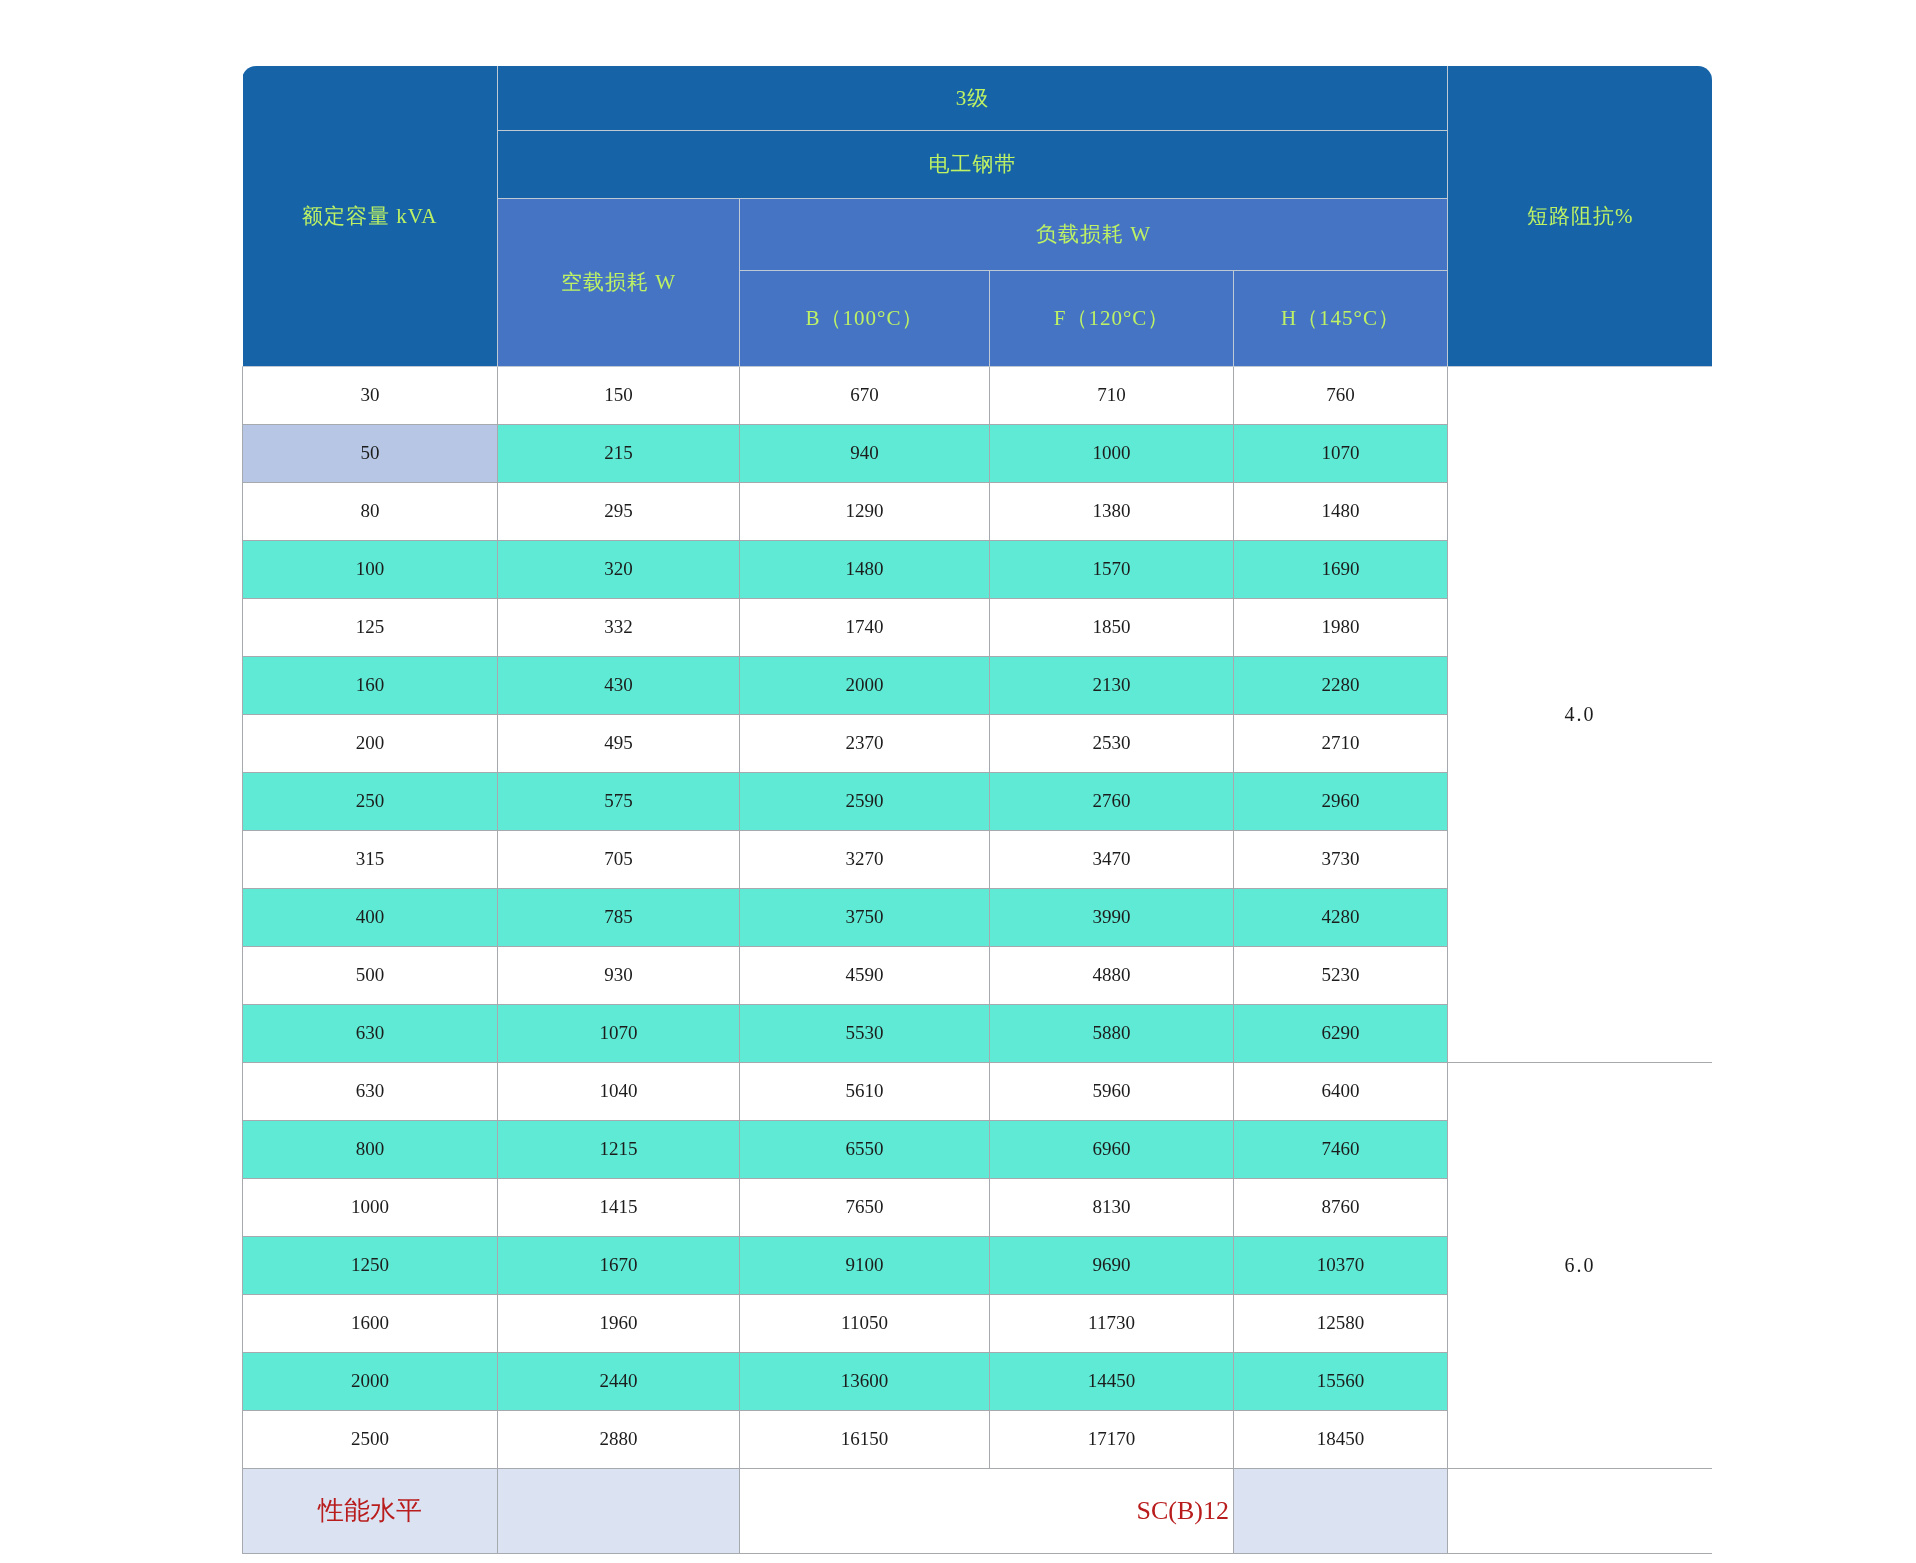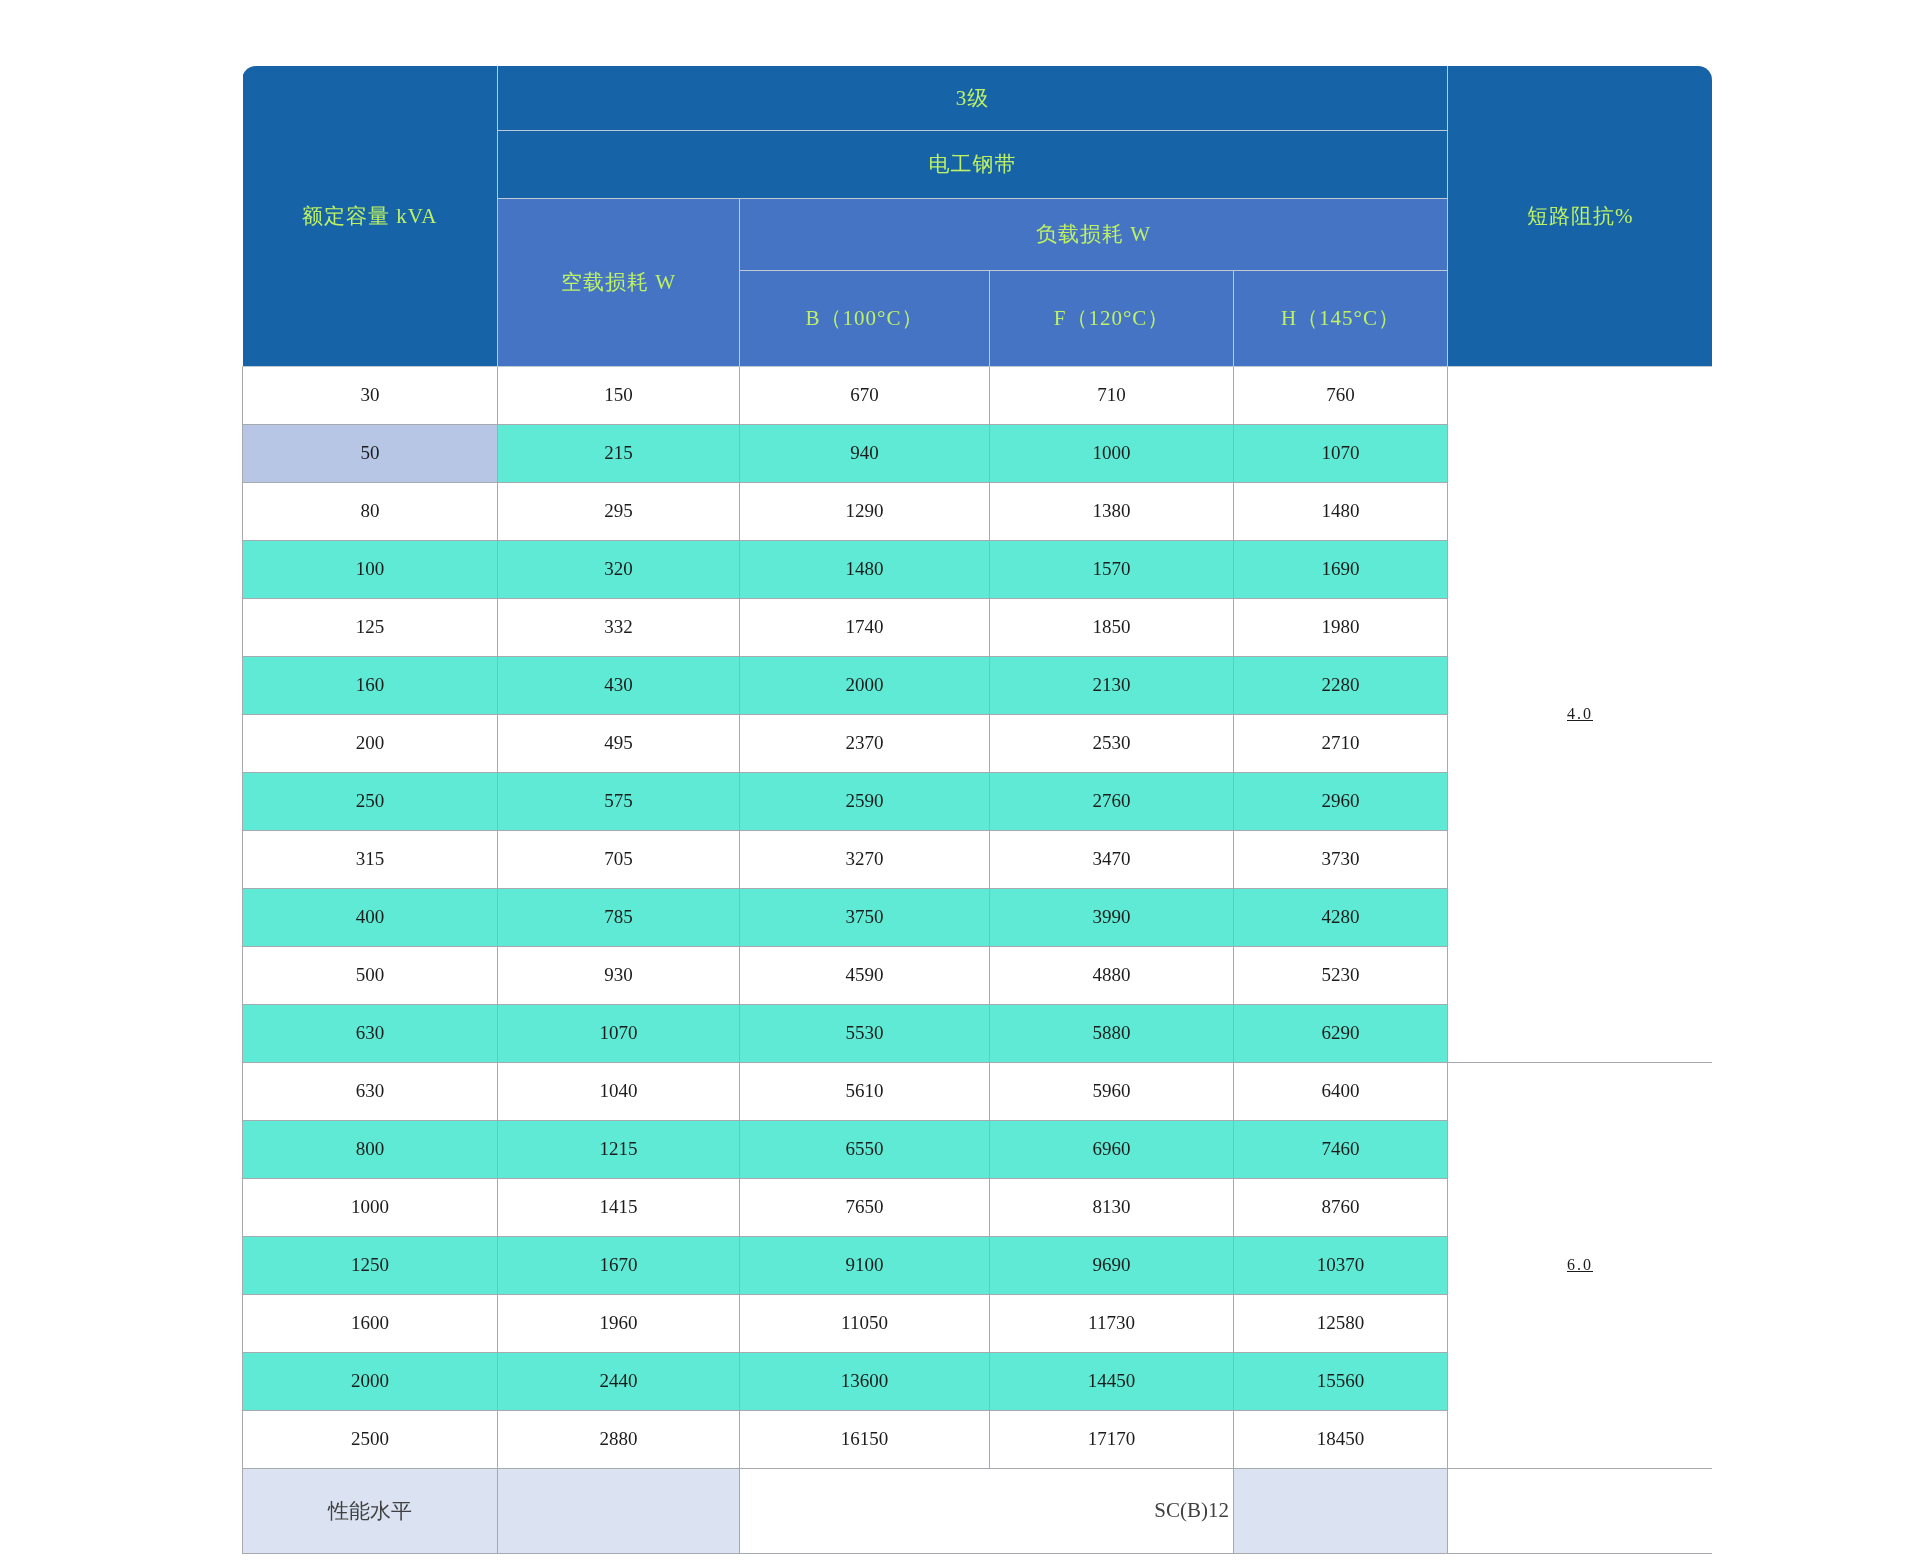--- a/index.html
+++ b/index.html
@@ -34,26 +34,26 @@
   tr.hr4{height:96px;font-family:Liberation Serif, serif;}
   
   tbody td{
     font-size:19px;color:#1c1c1c;background:#ffffff;
     border:1px solid #a6aaae;height:57px;
   }
   tbody tr{height:57px;}
   tbody tr.stripe-row td{background:#5eead4;}
   tbody td.highlight{background:#b6c6e4 !important;}
   tbody td.imp-cell{
-    background:#ffffff !important;font-size:16px;letter-spacing:2px;text-decoration:underline;
+    background:#ffffff !important;font-size:20px;letter-spacing:2px;
   }
   
   tfoot tr{height:84px;}
   tfoot td{
-    font-size:21px;color:#404040;border:1px solid #a6aaae;height:84px;margin-left:36px;
+    font-size:26px;color:#b91c1c;border:1px solid #a6aaae;height:84px;margin-left:36px;
   }
   tfoot td.stripe{background:#dbe3f2;}
   tfoot td.white{background:#ffffff;text-align:right;}
 </style>
 </head>
 <body>
 
 <div class="table-wrap">
   <table>
     <colgroup>

